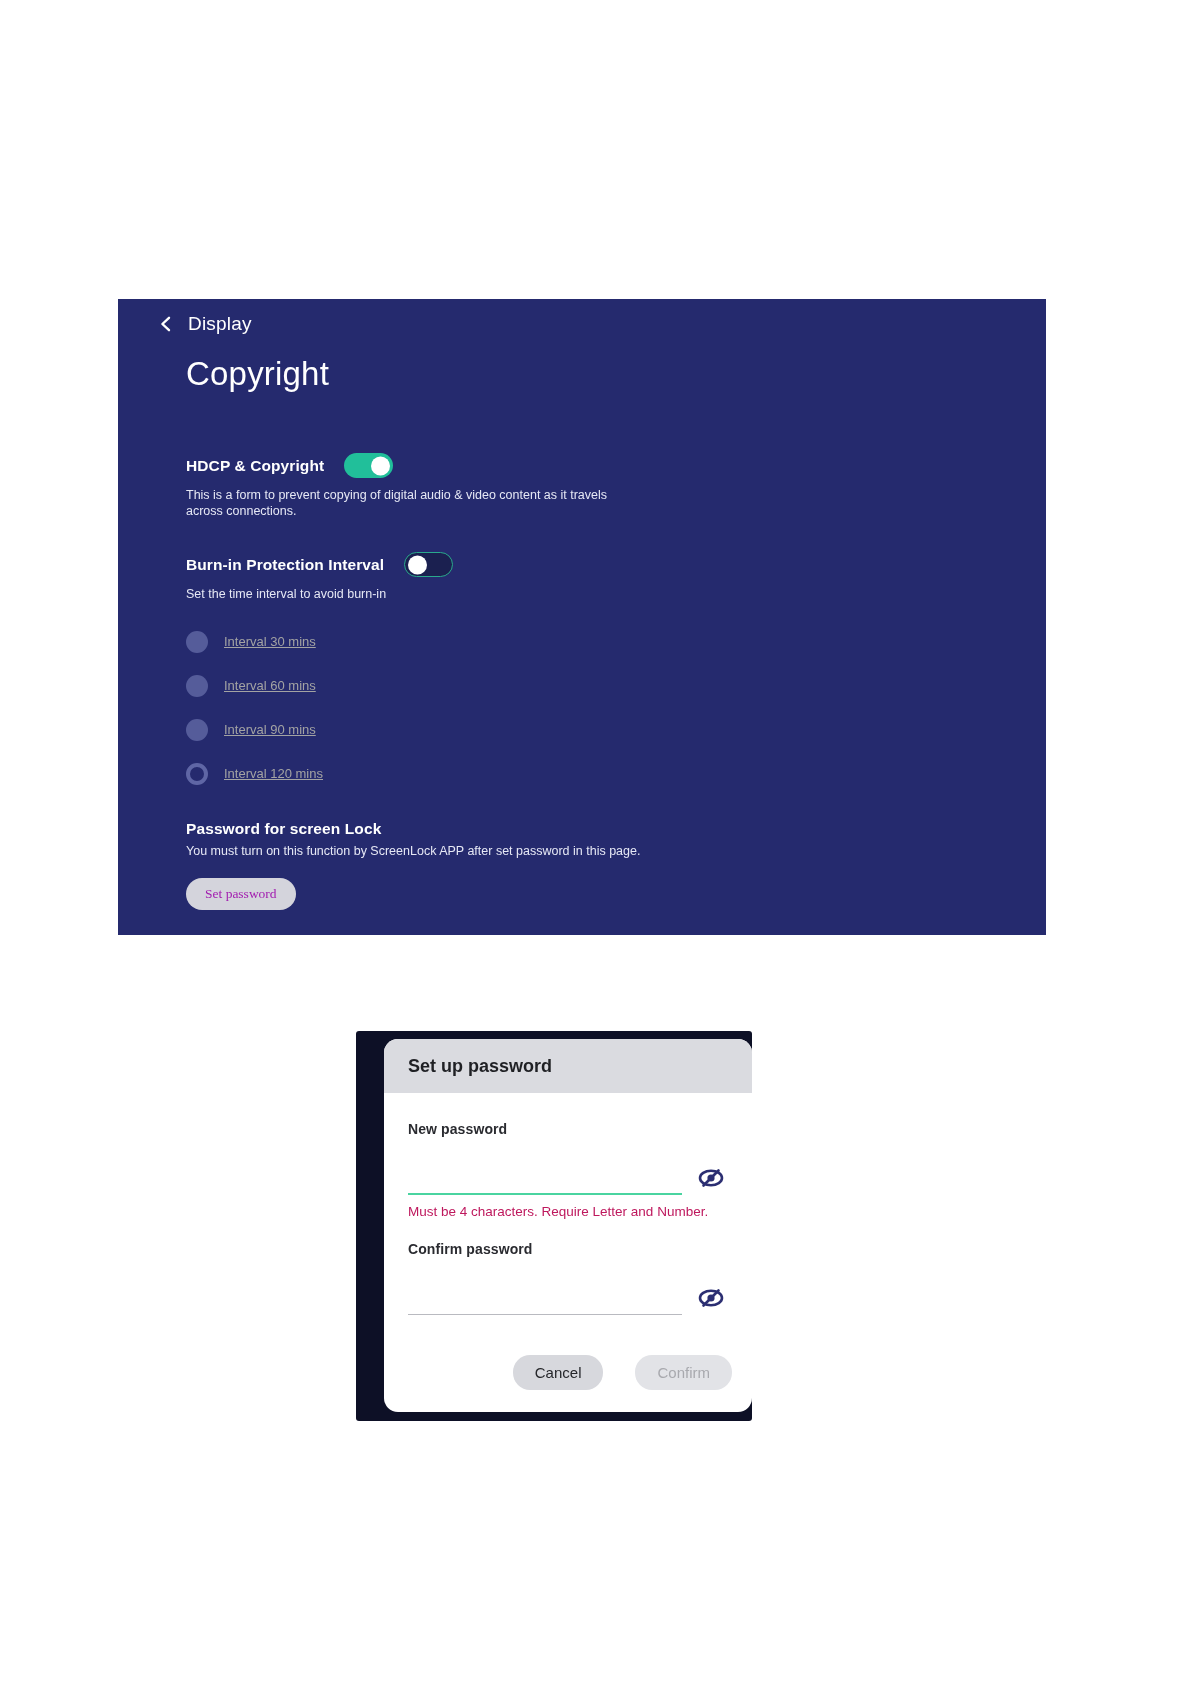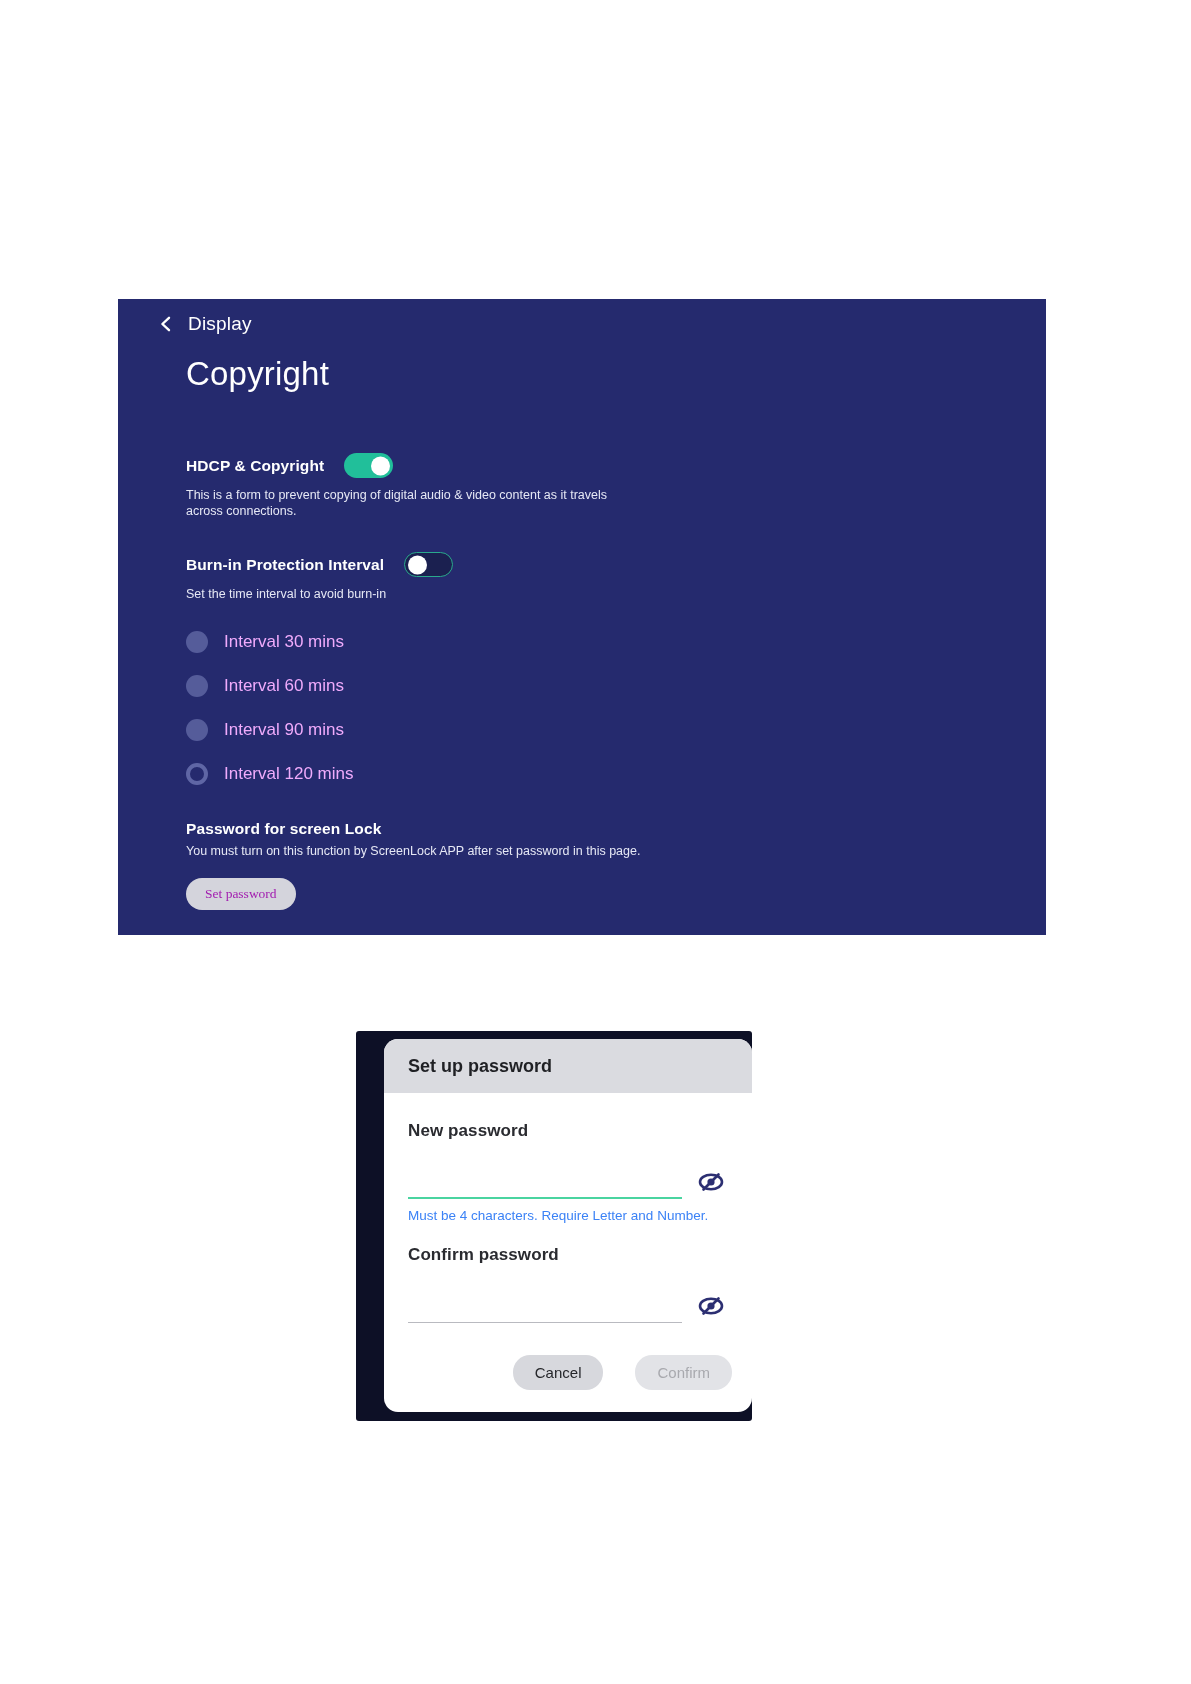--- a/index.html
+++ b/index.html
@@ -127,22 +127,23 @@
     border-radius: 50%;
     flex: none;
     box-sizing: border-box;
     background: #555c9a;
   }
   .radio-mark.selected {
     background: transparent;
     border: 4px solid #5f66a5;
   }
   .radio-label {
-    color: #f0abfc;
-    font-size: 17px;
+    color: #a3a3a3;
+    font-size: 13px;
+    text-decoration: underline;
   }
 
   .btn-pill {
     display: inline-block;
     background: #d4d4dc;
     color: #a21caf;
     font-size: 13.5px;
     border: none;
     border-radius: 16px;
     padding: 8px 19px;
@@ -181,21 +182,21 @@
   }
   .dialog-header-title {
     font-size: 18px;
     font-weight: bold;
     color: #1f2024;
   }
   .dialog-body {
     padding: 28px 24px 0 24px;
   }
   .field-label {
-    font-size: 17px;
+    font-size: 14px;
     font-weight: bold;
     color: #2a2b30;
     letter-spacing: 0.1px;
   }
   .field-row {
     position: relative;
     margin-top: 26px;
     display: flex;
     align-items: flex-end;
   }
@@ -224,21 +225,21 @@
     border: none;
     padding: 0;
     cursor: pointer;
     display: flex;
     align-items: center;
     justify-content: center;
   }
   .field-hint {
     margin-top: 9px;
     font-size: 13.5px;
-    color: #3b82f6;
+    color: #be185d;
   }
   .dialog-actions {
     position: absolute;
     right: 20px;
     bottom: 22px;
     display: flex;
     gap: 32px;
   }
   .dlg-btn {
     border: none;

